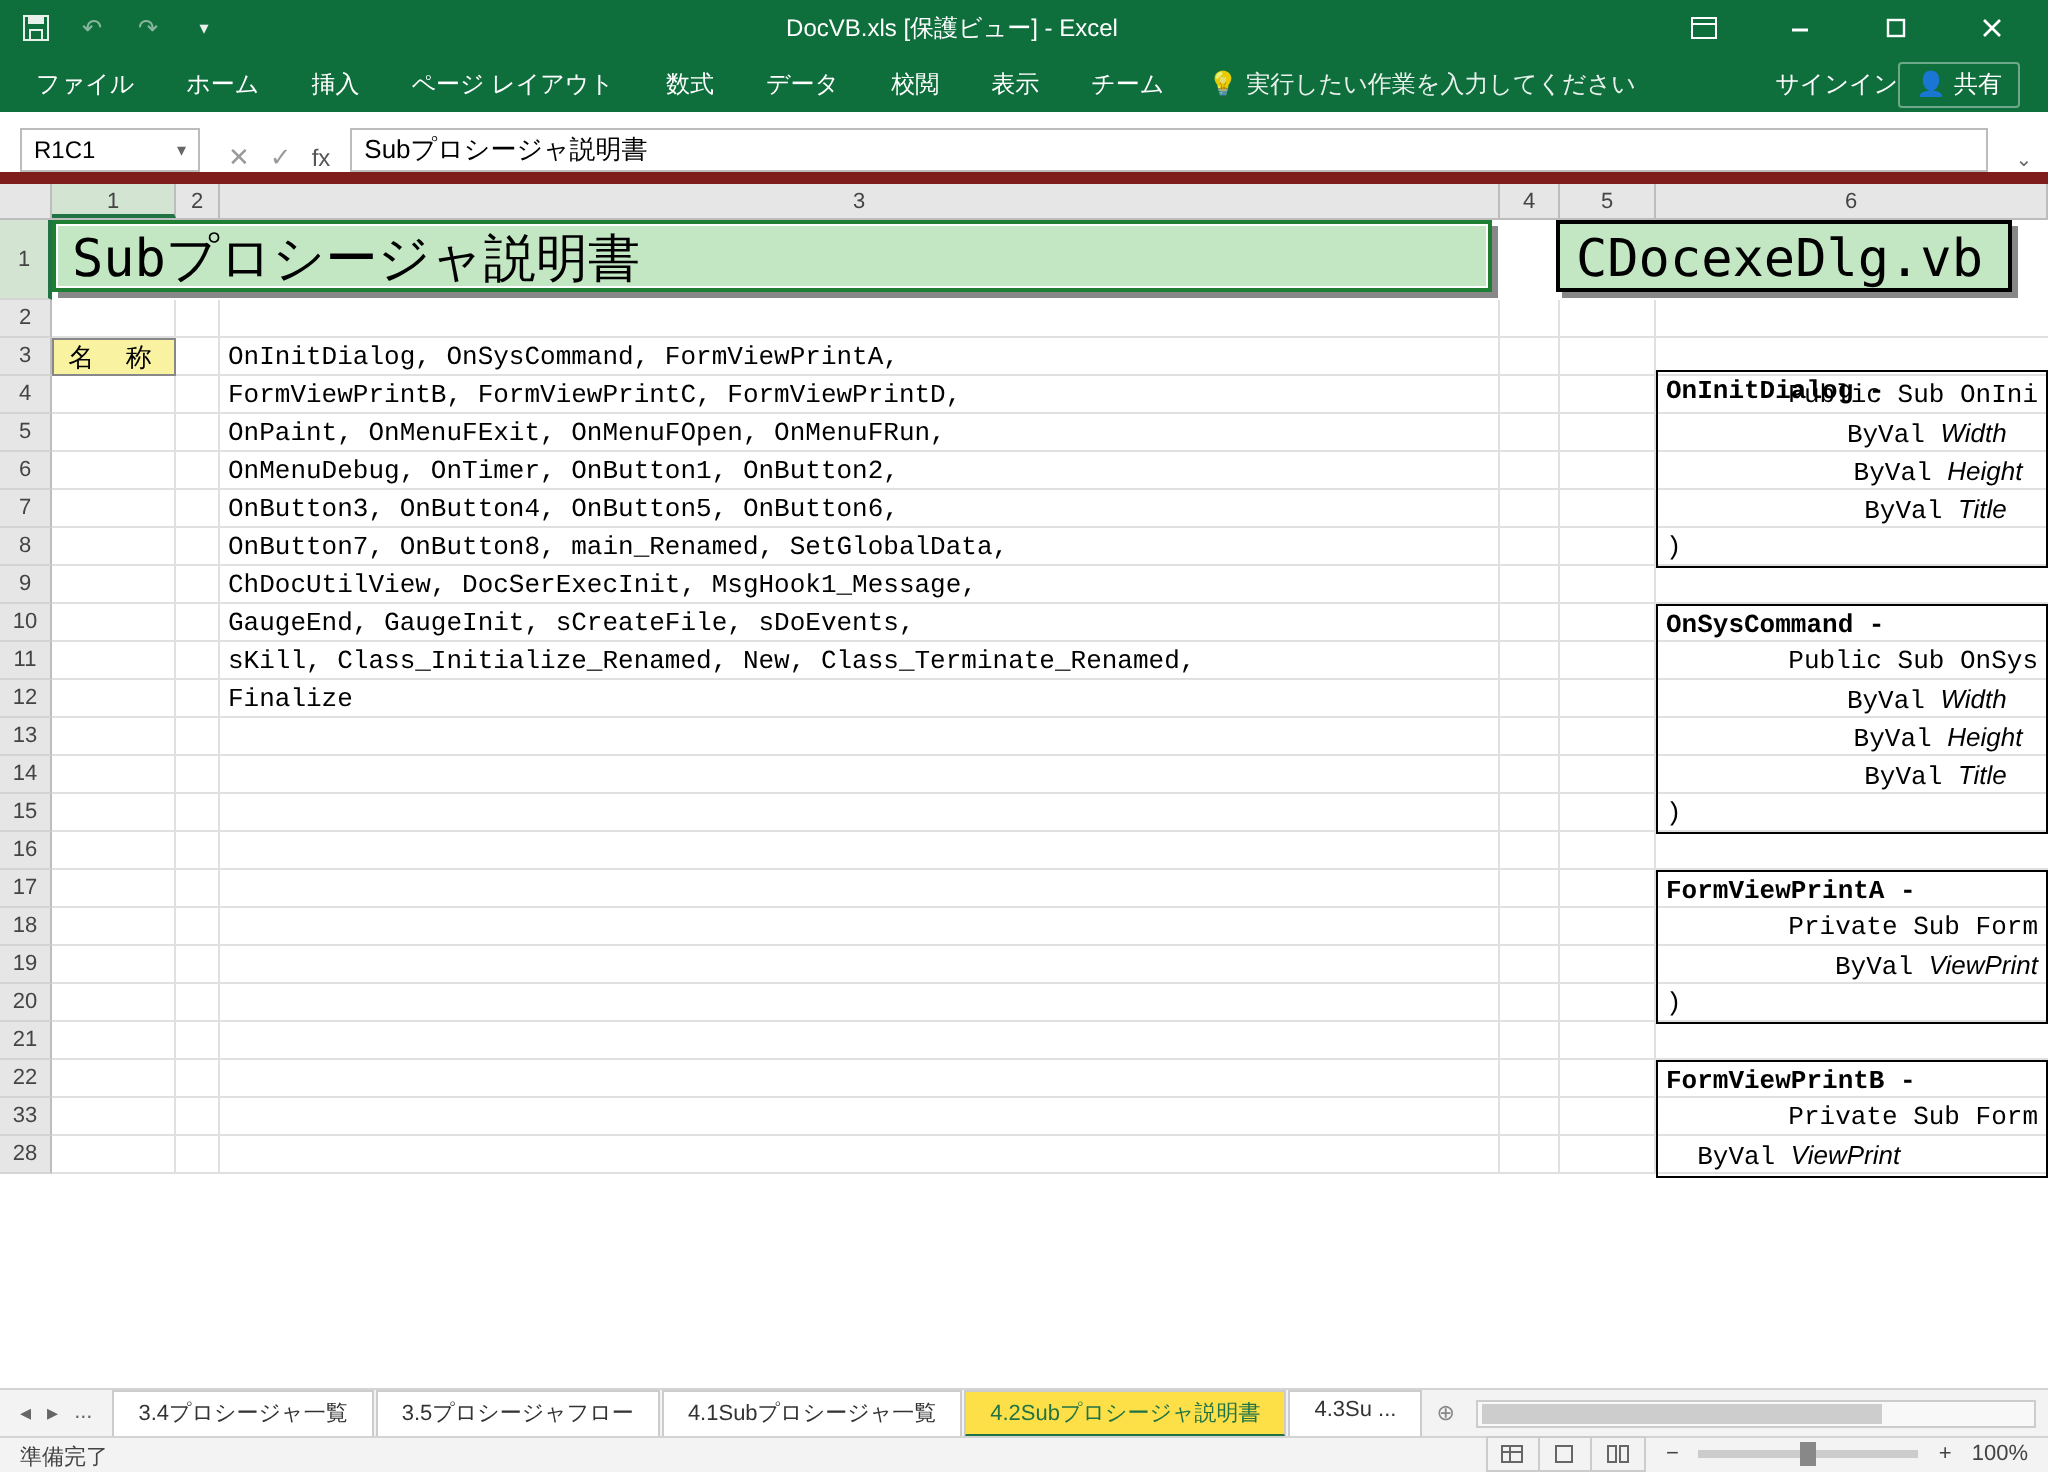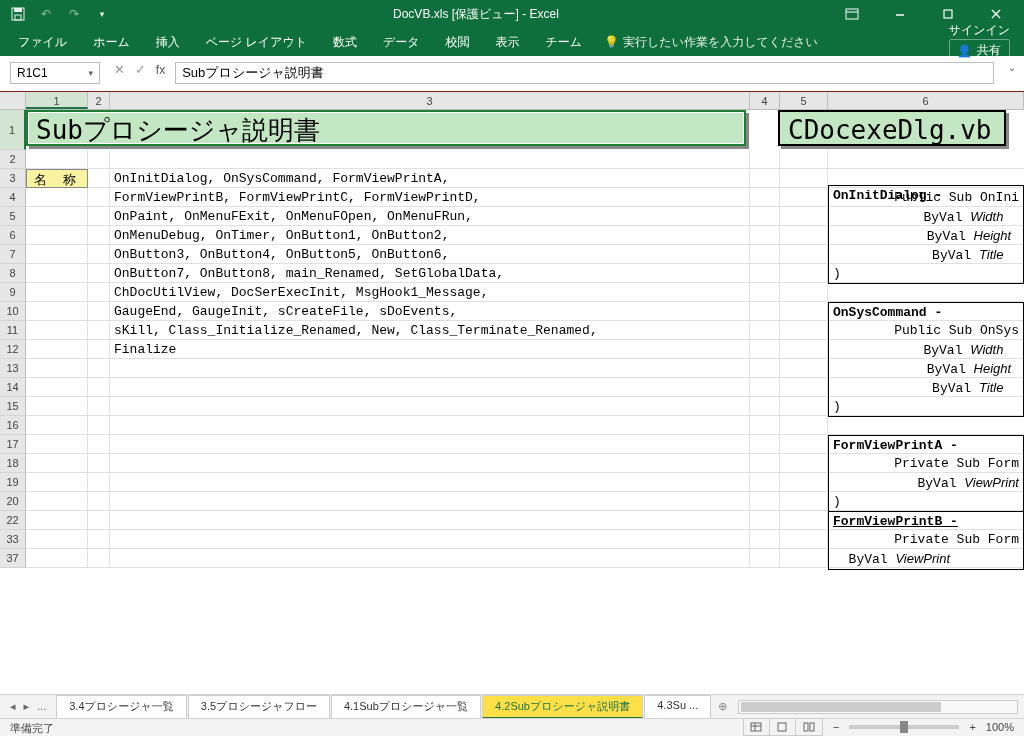--- a/index.html
+++ b/index.html
@@ -10,25 +10,25 @@
 .qat { display: flex; align-items: center; gap: 12px; padding: 0 10px; }
 .qat .icon { width: 16px; height: 16px; display: flex; align-items: center; justify-content: center; opacity: 0.9; }
 .title-center { flex: 1; text-align: center; }
 .win-controls { display: flex; align-items: center; gap: 8px; padding-right: 8px; }
 .win-controls .wbtn { width: 40px; height: 28px; display: flex; align-items: center; justify-content: center; }
 
 
 .ribbon { background: #0e6e3c; height: 28px; display: flex; align-items: center; color: #fff; font-size: 12px; padding: 0 6px; gap: 2px; }
 .rtab { padding: 4px 12px; white-space: nowrap; cursor: pointer; }
 .tell-me { display: flex; align-items: center; gap: 4px; margin-left: 8px; opacity: 0.9; }
-.ribbon-right { margin-left: auto; display: flex; align-items: center; padding-right: 8px; flex-direction: column; }
+.ribbon-right { margin-left: auto; display: flex; align-items: center; padding-right: 8px; }
 .share-btn { border: 1px solid rgba(255,255,255,0.4); padding: 2px 8px; border-radius: 2px; display: flex; align-items: center; gap: 4px; }
 
 
-.namebox-row { display: flex; align-items: flex-start; height: 30px; border-bottom: 1px solid #7f1d1d; background: #fff; margin-top: 6px; }
+.namebox-row { display: flex; align-items: flex-end; height: 30px; border-bottom: 6px solid #7f1d1d; background: #fff; margin-top: 6px; }
 .namebox { width: 90px; height: 22px; border: 1px solid #bcbcbc; margin-left: 10px; padding: 0 6px; display: flex; align-items: center; justify-content: space-between; font-size: 12px; background: #fff; }
 .namebox .dd { font-size: 9px; color: #666; }
 .fb-icons { display: flex; align-items: center; gap: 10px; margin-left: 14px; color: #9a9a9a; font-size: 13px; }
 .fb-icons .fx { color: #555; font-size: 12px; }
 .formula-input { flex: 1; height: 22px; border: 1px solid #bcbcbc; margin: 0 10px; padding: 0 6px; font-size: 13px; display: flex; align-items: center; background: #fff; }
 .fb-expand { width: 16px; color: #666; font-size: 10px; display:flex; align-items:center; justify-content:center; margin-right:4px;}
 
 
 .grid-wrapper { flex: 1; display: flex; flex-direction: column; overflow: hidden; position: relative; }
 .col-headers { display: flex; background: #e6e6e6; border-bottom: 1px solid #bdbdbd; height: 18px; font-size: 11px; color: #444; }
@@ -375,43 +375,52 @@
         <div class="cell c1"></div>
         <div class="cell c2"></div>
         <div class="cell c3"></div>
         <div class="cell c4"></div>
         <div class="cell c5"></div>
         <div class="cell c6 right-col" style="padding: 0px; border-right: none;">
           <div class="ccell foot">)</div>
         </div>
       </div>
       <div class="row">
+        <div class="rh">21</div>
+        <div class="cell c1"></div>
+        <div class="cell c2"></div>
+        <div class="cell c3"></div>
+        <div class="cell c4"></div>
+        <div class="cell c5"></div>
+        <div class="cell c6 right-col" style="padding: 0px; border-right: none;"></div>
+      </div>
+      <div class="row">
         <div class="rh">22</div>
         <div class="cell c1"></div>
         <div class="cell c2"></div>
         <div class="cell c3"></div>
         <div class="cell c4"></div>
         <div class="cell c5"></div>
-        <div class="cell c6 right-col" style="padding: 0px; border-right: none; text-decoration: underline;">
+        <div class="cell c6 right-col" style="padding: 0px; border-right: none;">
           <div class="ccell head" style="font-weight: bold;">FormViewPrintB -</div>
         </div>
       </div>
       <div class="row">
         <div class="rh">33</div>
         <div class="cell c1"></div>
         <div class="cell c2"></div>
         <div class="cell c3"></div>
         <div class="cell c4"></div>
         <div class="cell c5"></div>
         <div class="cell c6 right-col" style="padding: 0px; border-right: none;">
           <div class="ccell body">Private Sub Form</div>
         </div>
       </div>
       <div class="row">
-        <div class="rh">37</div>
+        <div class="rh">28</div>
         <div class="cell c1"></div>
         <div class="cell c2"></div>
         <div class="cell c3"></div>
         <div class="cell c4"></div>
         <div class="cell c5"></div>
         <div class="cell c6 right-col" style="padding: 0px; border-right: none;">
           <div class="ccell foot">  ByVal <span class="ital">ViewPrint</span></div>
         </div>
       </div>
     </div>

